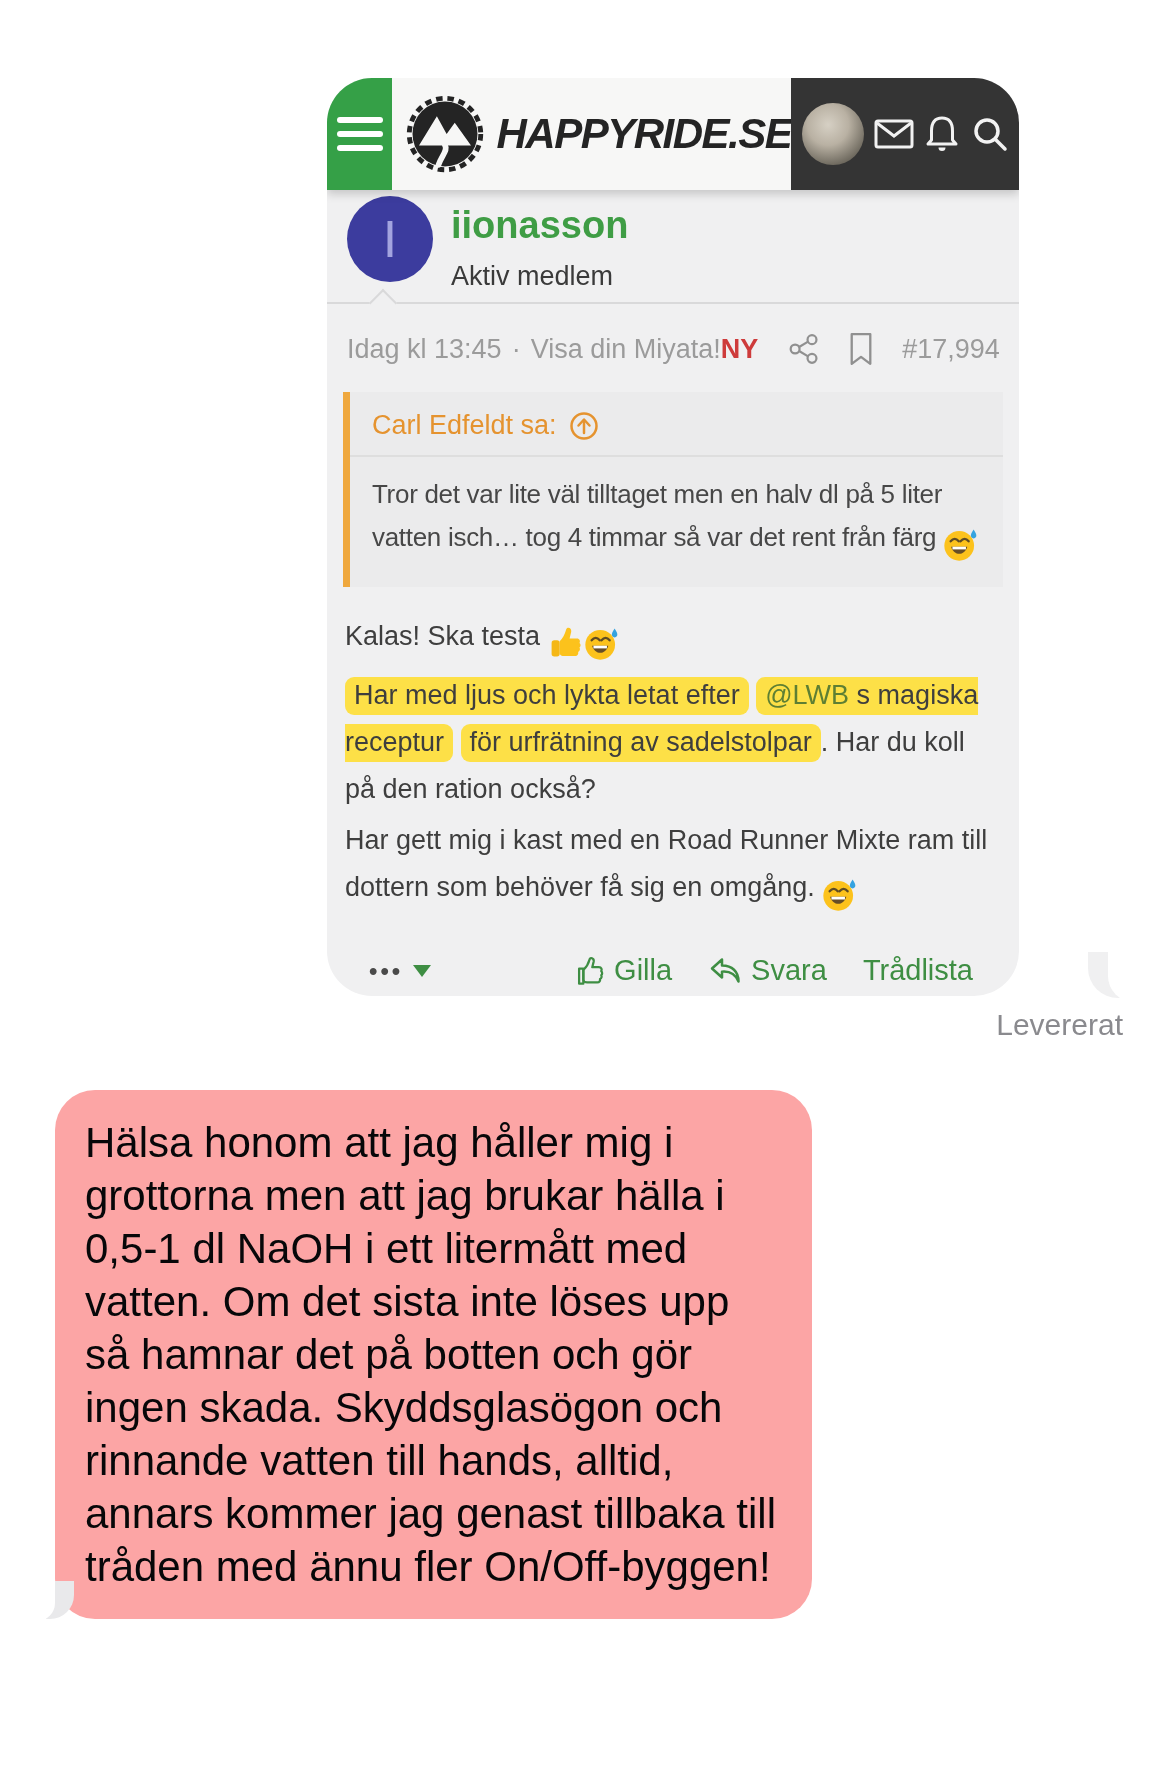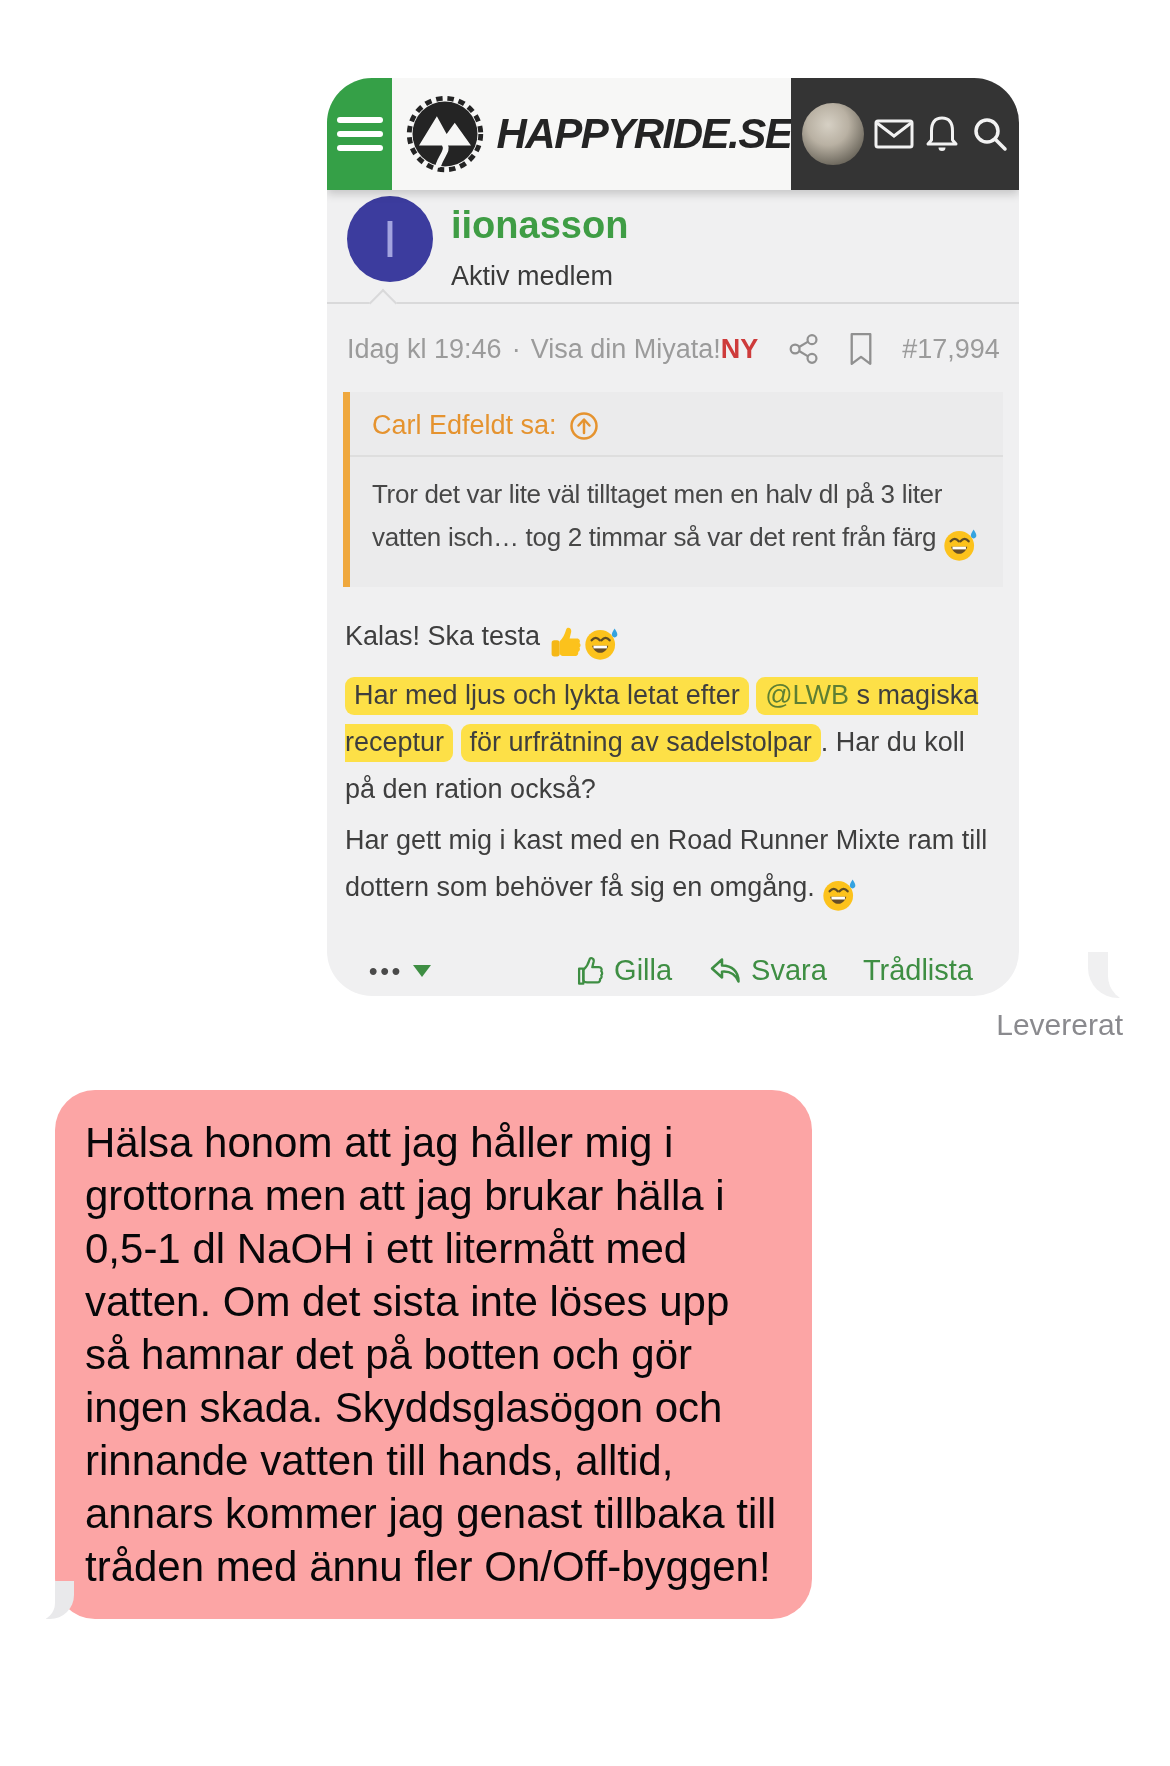--- a/index.html
+++ b/index.html
@@ -142,21 +142,21 @@
         <div class="poster-name" style="color:#3f9d45">iionasson</div>
         <div class="poster-role">Aktiv medlem</div>
       </div>
 
       <div class="divider">
         <span class="notch"></span>
       </div>
 
       <div class="meta-row">
         <div class="meta-left">
-          <span>Idag kl 19:46</span>
+          <span>Idag kl 13:45</span>
           <span>·</span>
           <span>Visa din Miyata!</span>
         </div>
         <span class="ny-badge" style="color:#ce3b3b">NY</span>
         <span class="meta-icon">
           <svg width="32" height="32" viewBox="0 0 36 36">
             <circle cx="27" cy="7.5" r="5" fill="none" stroke="#909090" stroke-width="2.5"></circle>
             <circle cx="27" cy="28.5" r="5" fill="none" stroke="#909090" stroke-width="2.5"></circle>
             <circle cx="8" cy="18" r="5" fill="none" stroke="#909090" stroke-width="2.5"></circle>
             <line x1="12.5" y1="15.7" x2="22.6" y2="9.7" stroke="#909090" stroke-width="2.5"></line>
@@ -176,21 +176,21 @@
           <span style="color:#e5932f">Carl Edfeldt sa:</span>
           <span>
             <svg width="30" height="30" viewBox="0 0 30 30">
               <circle cx="15" cy="15" r="12.5" fill="none" stroke="#e5932f" stroke-width="2.5"></circle>
               <line x1="15" y1="22" x2="15" y2="10" stroke="#e5932f" stroke-width="2.5" stroke-linecap="round"></line>
               <polyline points="9.5,14.5 15,8.5 20.5,14.5" fill="none" stroke="#e5932f" stroke-width="2.5" stroke-linejoin="round" stroke-linecap="round"></polyline>
             </svg>
           </span>
         </div>
         <div class="quote-body">
-          <span>Tror det var lite väl tilltaget men en halv dl på 3 liter vatten isch… tog 2 timmar så var det rent från färg</span>
+          <span>Tror det var lite väl tilltaget men en halv dl på 5 liter vatten isch… tog 4 timmar så var det rent från färg</span>
           <span class="inline-svg">
             <svg class="emoji" viewBox="0 0 40 40">
               <circle cx="18" cy="22" r="16.5" fill="#fcc21c"></circle>
               <path d="M8.5 17 q4.5 -5.5 9 0" stroke="#5f4c24" stroke-width="2.6" fill="none" stroke-linecap="round"></path>
               <path d="M19.5 17 q4.5 -5.5 9 0" stroke="#5f4c24" stroke-width="2.6" fill="none" stroke-linecap="round"></path>
               <path d="M9 23 C12 33.5 24 33.5 27 23 Z" fill="#664e27"></path>
               <path d="M10.5 23 H25.5 V26 H10.5 Z" fill="#ffffff"></path>
               <path d="M34 4 C30.5 9 29.5 13 34 14 C38.5 13 37.5 9 34 4 Z" fill="#35a3e0"></path>
             </svg>
           </span>

